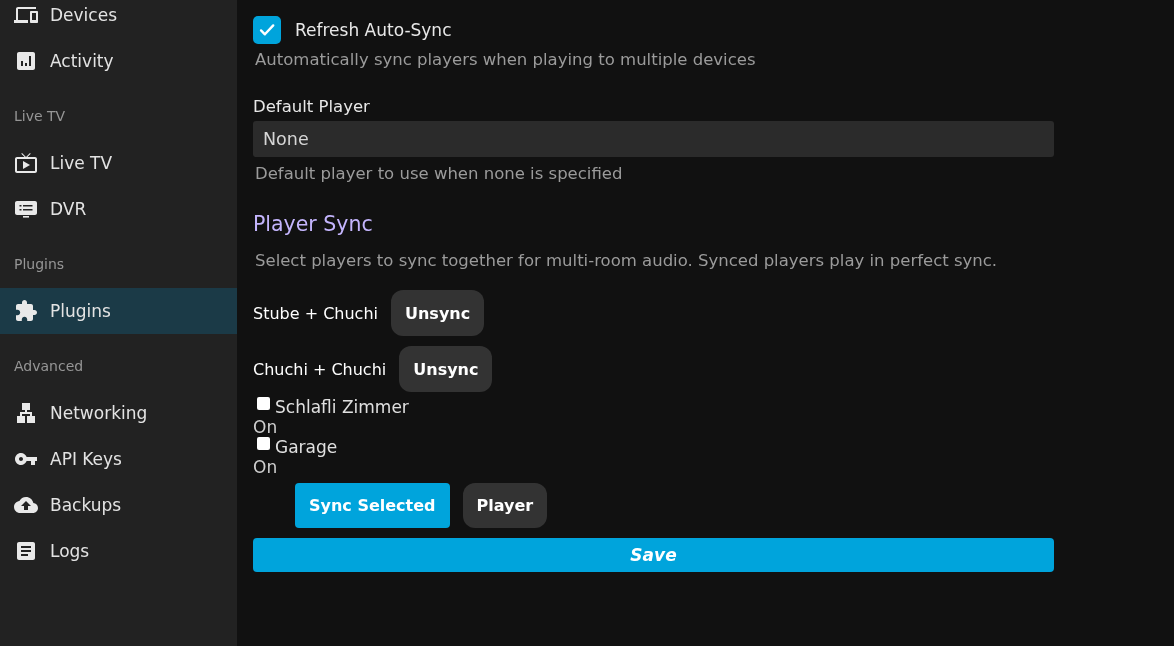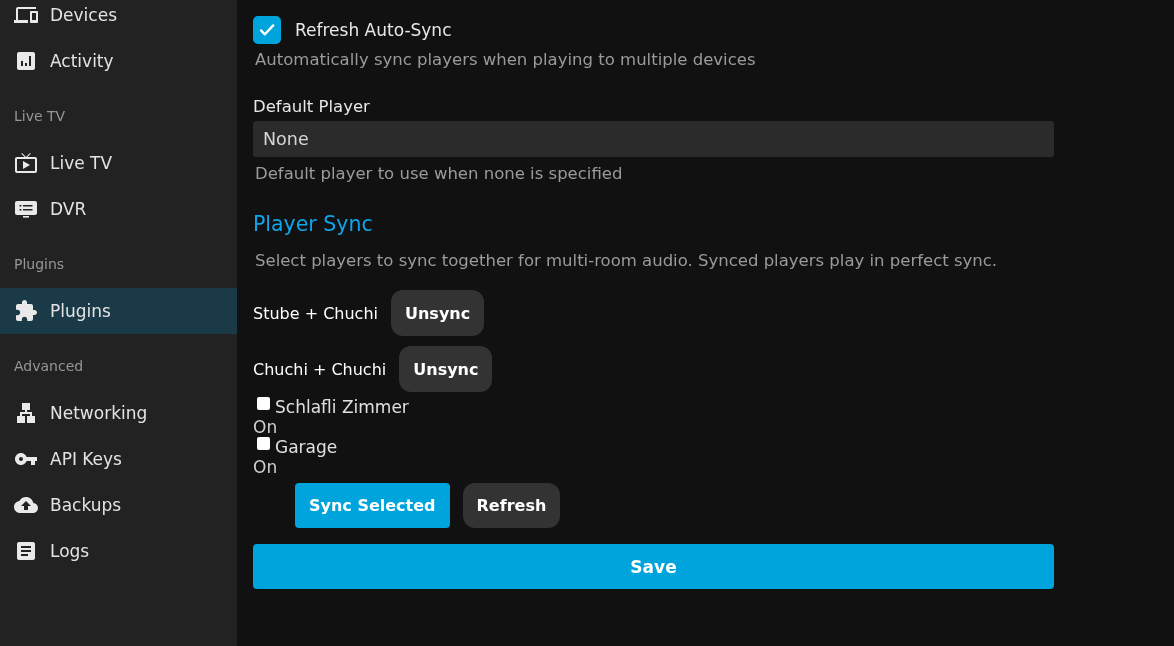--- a/index.html
+++ b/index.html
@@ -22,41 +22,41 @@
   .cb-row { height:28px; display:flex; align-items:center; cursor:pointer; }
   .cb { width:28px; height:28px; background:#00a4dc; border-radius:5px; display:flex; align-items:center; justify-content:center; flex:0 0 28px; }
   .cb svg { width:22px; height:22px; }
   .cb-label { margin-left:14px; color:#e8e8e8; font-size:17px; }
 
   .field-desc { margin-top:6px; padding-left:2px; color:#9b9b9b; font-size:16.5px; line-height:20px; }
   .field-label { margin-top:27px; color:#e8e8e8; font-size:16.5px; line-height:20px; }
   .select { margin-top:4px; width:801px; height:36px; background:#2b2b2b; border-radius:3px; display:flex; align-items:center; padding-left:10px; color:#d6d6d6; font-size:17.5px; cursor:pointer; }
   .select-desc { margin-top:7px; padding-left:2px; color:#9b9b9b; font-size:16.5px; line-height:20px; }
 
-  h2.section-title { margin-top:26px; color:#0ea5e9; font-size:20.5px; font-weight:400; line-height:28px; }
+  h2.section-title { margin-top:26px; color:#c4b5fd; font-size:20.5px; font-weight:400; line-height:28px; }
   .section-desc { margin-top:13px; padding-left:2px; color:#9b9b9b; font-size:16.5px; line-height:20px; }
 
   .group-row { display:flex; align-items:center; height:46px; }
   .group-row.first { margin-top:19px; }
   .group-row.second { margin-top:10px; }
   .group-name { color:#ffffff; font-size:16px;text-align:right; }
   button { font-family:inherit; border:none; cursor:pointer; }
   .btn-gray { height:46px; padding:0 14px; background:#333333; color:#fff; font-size:16px; font-weight:700; border-radius:12px; }
   .group-row .btn-gray { margin-left:13px; }
 
   .player-list { margin-top:5px; }
   .player-line { height:20px; line-height:20px; color:#e0e0e0; font-size:17px; display:flex; align-items:flex-start; cursor:pointer; }
   .mini-cb { width:13px; height:13px; background:#ffffff; border-radius:2px; display:inline-block; margin:0 5px 0 4px; flex:0 0 13px; }
   .player-status { height:20px; line-height:20px; color:#cfcfcf; font-size:17px; }
 
   .action-row { margin-top:6px; display:flex; align-items:center; }
   .btn-blue { background:#00a4dc; color:#fff; font-weight:700; border-radius:4px; }
   .btn-sync { height:45px; padding:0 14px; font-size:16px;margin-left:42px; }
   .action-row .btn-gray { height:45px; margin-left:13px; }
-  .btn-save { display:block; margin-top:16px; width:801px; height:45px; font-size:17px; }
+  .btn-save { display:block; margin-top:10px; width:801px; height:34px; font-size:17px;font-style:italic; }
 </style>
 </head>
 <body>
 
 <div class="app">
 
   <nav class="sidebar">
     <div class="side-scroll">
 
       <div class="side-item">
@@ -166,21 +166,21 @@
         <div class="player-status">On</div>
         <div class="player-line">
           <span class="mini-cb"></span>
           <span>Garage</span>
         </div>
         <div class="player-status">On</div>
       </div>
 
       <div class="action-row">
         <button class="btn-blue btn-sync">Sync Selected</button>
-        <button class="btn-gray">Refresh</button>
+        <button class="btn-gray">Player</button>
       </div>
 
       <button class="btn-blue btn-save">Save</button>
 
     </div>
   </main>
 
 </div>
 
 </body></html>

